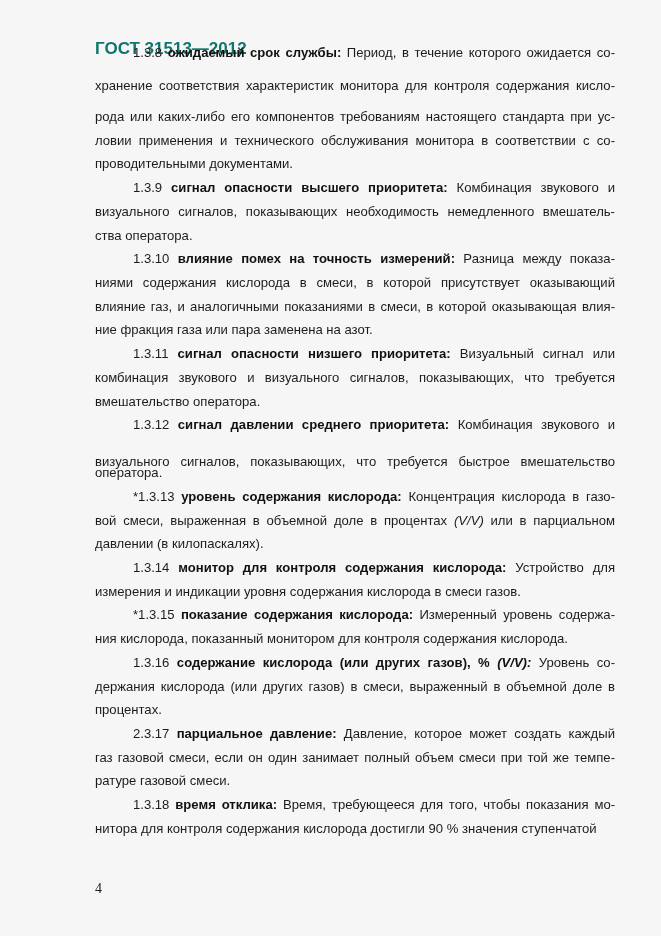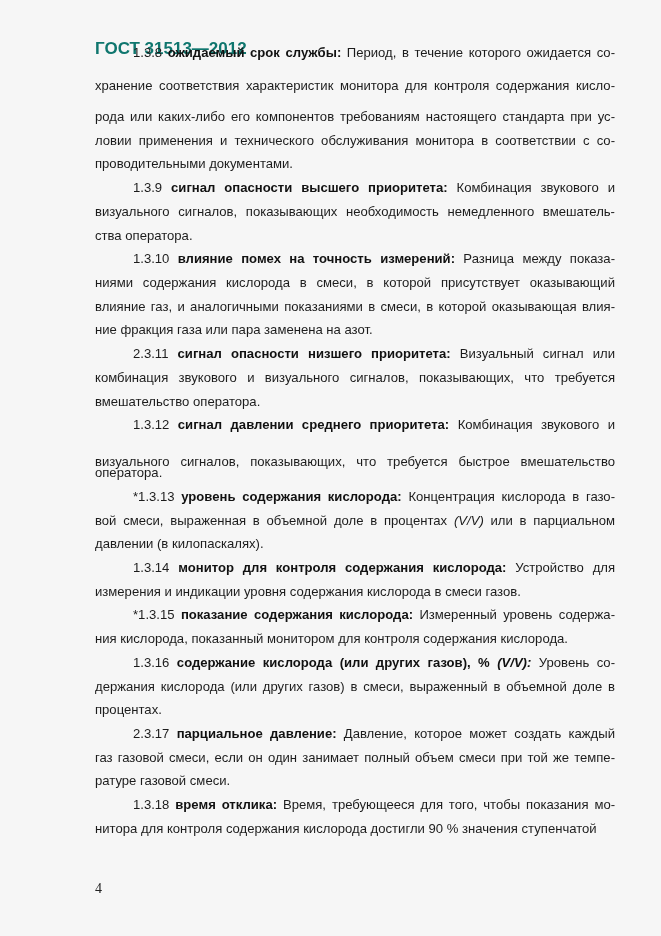--- a/index.html
+++ b/index.html
@@ -81,21 +81,21 @@
   </div>
 
   <div>
     <div class="line first" style="top:251px"><span>1.3.10</span> <b>влияние помех на точность измерений:</b> <span>Разница между показа-</span></div>
     <div class="line" style="top:275px">ниями содержания кислорода в смеси, в которой присутствует оказывающий</div>
     <div class="line" style="top:299px">влияние газ, и аналогичными показаниями в смеси, в которой оказывающая влия-</div>
     <div class="line last" style="top:322px">ние фракция газа или пара заменена на азот.</div>
   </div>
 
   <div>
-    <div class="line first" style="top:346px"><span>2.3.11</span> <b>сигнал опасности низшего приоритета:</b> <span>Визуальный сигнал или</span></div>
+    <div class="line first" style="top:346px"><span>1.3.11</span> <b>сигнал опасности низшего приоритета:</b> <span>Визуальный сигнал или</span></div>
     <div class="line" style="top:370px">комбинация звукового и визуального сигналов, показывающих, что требуется</div>
     <div class="line last" style="top:394px">вмешательство оператора.</div>
   </div>
 
   <div>
     <div class="line first" style="top:417px"><span>1.3.12</span> <b>сигнал давлении среднего приоритета:</b> <span>Комбинация звукового и</span></div>
     <div class="line" style="top:454px">визуального сигналов, показывающих, что требуется быстрое вмешательство</div>
     <div class="line last" style="top:465px">оператора.</div>
   </div>
 

